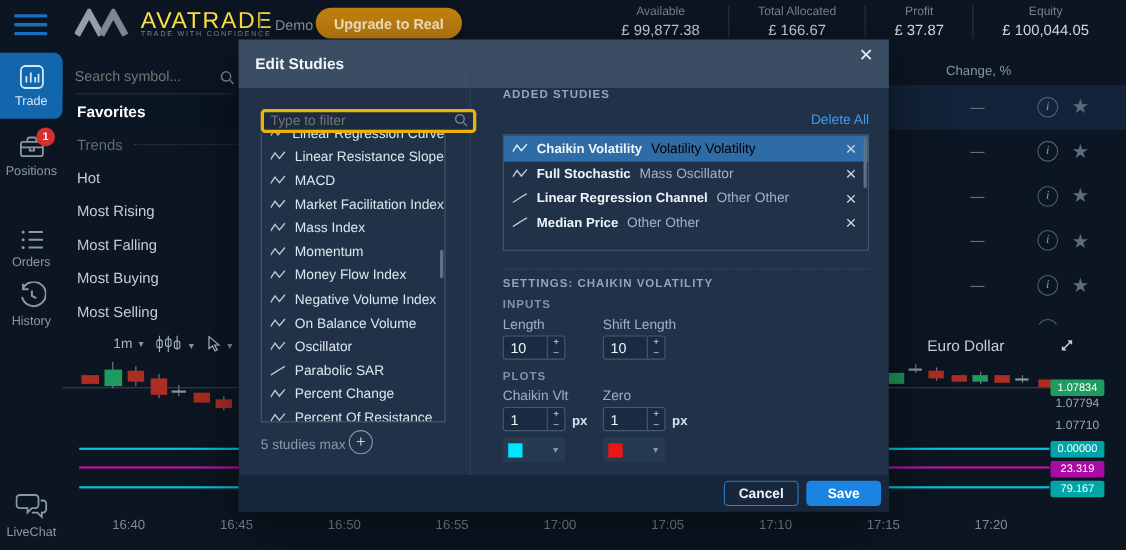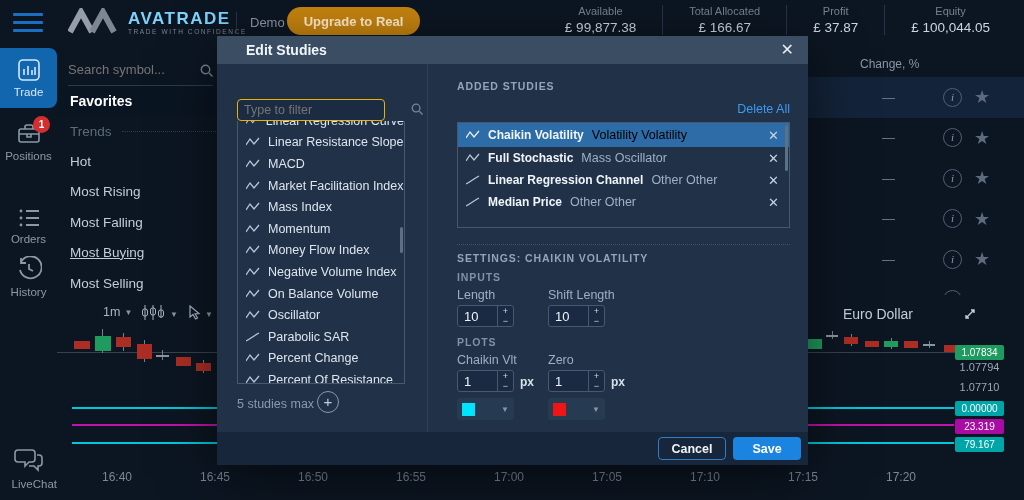--- a/index.html
+++ b/index.html
@@ -8,21 +8,21 @@
     position:relative; width:1024px; height:500px; overflow:hidden;
     background:#0c1622; font-family:"Liberation Sans", sans-serif;
     color:#c6cfd9; font-size:13px;
   }
   .abs { position:absolute; }
 
   
   .hamburger { left:13px; top:13px; width:30px; height:20px; cursor:pointer; }
   .hamburger div { height:3px; background:#1a6fc0; margin-bottom:5px; border-radius:1px; }
   .brand { left:68px; top:8px; display:flex; align-items:center; gap:8px; }
-  .brand-name { font-size:17px; letter-spacing:1.5px; color:#7dd3fc; line-height:18px;font-weight:bold; }
+  .brand-name { font-size:21px; letter-spacing:1.5px; color:#fde047; line-height:18px; }
   .brand-tag { font-size:6.5px; letter-spacing:1.6px; color:#79848f; }
   .hdr-sep { left:236px; top:12px; width:1px; height:22px; background:#273444; }
   .demo-label { left:250px; top:15px; color:#8d99a6; font-size:13px; }
   .upgrade-btn {
     left:287px; top:7px; width:133px; height:28px; border-radius:14px;
     background:#c5830f; color:#ffeccb; font-size:13px; font-weight:bold;
     display:flex; align-items:center; justify-content:center; cursor:pointer;
   }
   .stats { right:8px; top:5px; display:flex; }
   .stat { padding:0 26px; text-align:center; border-left:1px solid #26344a; }
@@ -36,21 +36,21 @@
   .side-label { font-size:11.5px; }
   .side-trade {
     top:48px; height:60px; background:#1266ae; border-radius:0 8px 8px 0;
     color:#d6e8fa; padding-top:10px;
   }
   .pos-badge {
     left:33px; top:116px; width:17px; height:17px; border-radius:50%;
     background:#d32f2f; color:#fff; font-size:10px; font-weight:bold;
     display:flex; align-items:center; justify-content:center; z-index:2;
   }
-  .livechat { top:446px;text-align:right; }
+  .livechat { top:446px; }
 
   
   .search-row { left:68px; top:62px; width:145px; border-bottom:1px solid #2c3b4d; padding-bottom:8px; }
   .search-input {
     width:125px; background:transparent; border:none; outline:none;
     color:#7a8794; font-size:13px; font-family:inherit;
   }
   .search-ico { position:absolute; right:0; top:2px; }
   .wl-item { left:57px; width:161px; height:30px; display:flex; align-items:center;
     padding-left:13px; color:#c2cdd8; font-size:13.5px; cursor:pointer; }
@@ -81,29 +81,29 @@
   .symbol-title { left:843px; top:306px; font-size:14px; color:#c3ced9; }
   .expand-ico { left:963px; top:307px; cursor:pointer; }
   .pbadge { position:absolute; left:955px; width:49px; height:15px; border-radius:2px;
     color:#fff; font-size:10px; display:flex; align-items:center; justify-content:center; }
   .ptext { position:absolute; left:955px; width:49px; color:#9aa7b5; font-size:11px; text-align:center; }
   .time-label { position:absolute; top:470px; width:44px; text-align:center; color:#7c8798; font-size:12px; }
 
   
   .modal { left:217px; top:36px; width:591px; height:429px; background:#203148;
     box-shadow:0 12px 50px rgba(0,0,0,.55); z-index:10; }
-  .modal-header { position:absolute; left:0; top:0; width:100%; height:28px; background:#3a4d63;
-    display:flex; align-items:center; padding:0 29px; }
+  .modal-header { position:absolute; left:0; top:0; width:100%; height:44px; background:#3a4d63;
+    display:flex; align-items:center; padding:0 15px; }
   .modal-title { font-size:14px; font-weight:bold; color:#f2f6fa; }
   .modal-close { position:absolute; right:14px; top:4px; font-size:16px; color:#e8eef5; cursor:pointer; }
   .vdiv { position:absolute; left:210px; top:28px; width:1px; height:368px; background:#30425a; }
   .sec-label { font-size:10.5px; font-weight:bold; letter-spacing:.9px; color:#93a5ba; }
   .m-left { position:absolute; left:20px; top:28px; width:190px; }
-  .filter-box { position:absolute; left:0; top:35px; width:148px; height:22px;
-    border:1px solid #eab308; border-radius:4px; background:#1b2b42; display:flex; align-items:center; }
+  .filter-box { position:absolute; left:0; top:35px; width:196px; height:22px;
+    border:3px solid #eab308; border-radius:4px; background:#1b2b42; display:flex; align-items:center; }
   .filter-input { flex:1; background:transparent; border:none; outline:none; color:#8695a7;
     font-size:12.5px; padding:0 6px; font-family:inherit; }
   .stud-list { position:absolute; left:0; top:57px; width:168px; height:263px;
     border:1px solid #46596f; border-top:none; overflow:hidden; }
   .stud-item { height:21.6px; display:flex; align-items:center; gap:8px; padding-left:8px;
     color:#dde5ee; font-size:12.5px; white-space:nowrap; cursor:pointer; }
   .stud-item:first-child { margin-top:-11px; }
   .sthumb { position:absolute; right:1px; top:106px; width:3px; height:26px; background:#5c7088; border-radius:2px; }
   .max-note { position:absolute; left:0; top:333px; color:#8a99ab; font-size:12.5px; }
   .add-circle { position:absolute; left:80px; top:327px; width:22px; height:22px; border:1px solid #8a99ab;
@@ -249,21 +249,21 @@
         </svg>
     </span>
   </div>
   <div class="abs wl-item wl-active" style="top:86px;">Favorites</div>
   <div class="abs wl-item wl-muted" style="top:116px;">
       <span>Trends</span>
     </div>
   <div class="abs wl-item" style="top:146px;">Hot</div>
   <div class="abs wl-item" style="top:176px;">Most Rising</div>
   <div class="abs wl-item" style="top:207px;">Most Falling</div>
-  <div class="abs wl-item" style="top:237px;text-decoration:underline;">Most Buying</div>
+  <div class="abs wl-item" style="top:237px;">Most Buying</div>
   <div class="abs wl-item" style="top:268px;">Most Selling</div>
 
   <div class="abs chg-header">Change, %</div>
   <div class="abs qrows">
     <div class="qrow hl">
       <span class="qdash">—</span>
       <span class="qinfo">i</span>
       <span class="qstar">★</span>
     </div>
     <div class="qrow">

